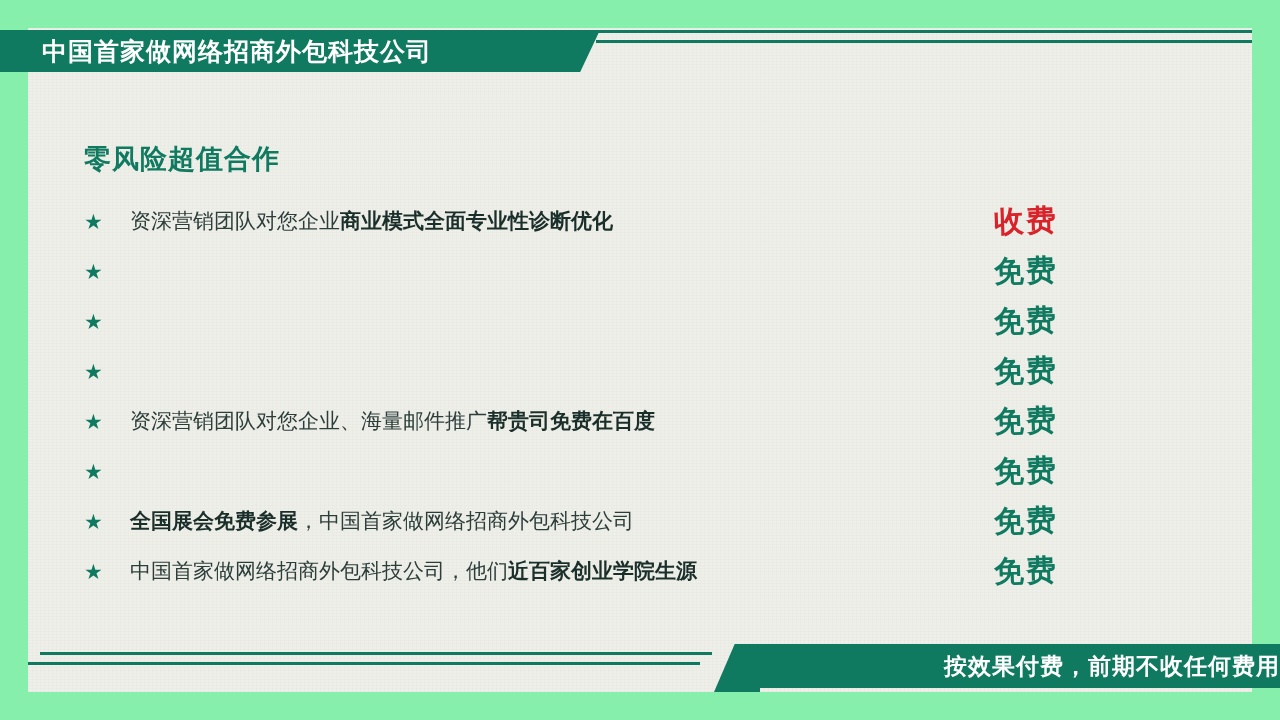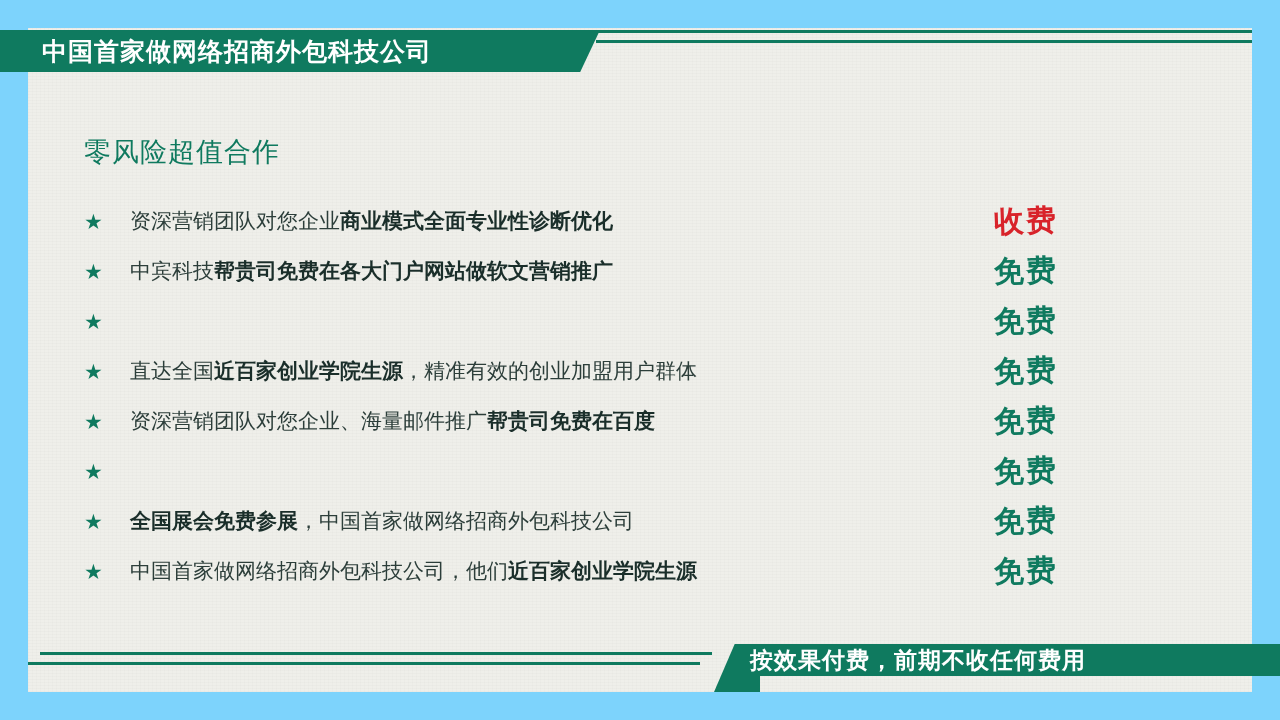--- a/index.html
+++ b/index.html
@@ -14,21 +14,21 @@
     background: #F2943A;
     position: relative;
   }
 
   
   .slide {
     position: absolute;
     left: 0; top: 0;
     width: 1280px;
     height: 720px;
-    background: #7dd3fc;
+    background: #86efac;
     overflow: hidden;
   }
 
   
   .paper {
     position: absolute;
     left: 28px;
     top: 28px;
     width: 1224px;
     height: 664px;
@@ -81,23 +81,23 @@
     top: 40px;
     width: 656px;
     height: 3px;
     background: #0F7A5F;
   }
 
   
   .slide-title {
     position: absolute;
     left: 84px;
-    top: 134px;
+    top: 141px;
     font-size: 27px;
-    font-weight: normal;
+    font-weight: bold;
     color: #0F7A5F;
     letter-spacing: 1px;
   }
 
   
   .bullet-list {
     position: absolute;
     left: 84px;
     top: 196px;
     width: 1000px;
@@ -141,25 +141,25 @@
   .price-tag.charge {
     color: #D8232A;
   }
 
   
   .footer-bar {
     position: absolute;
     left: 750px;
     top: 644px;
     width: 530px;
-    height: 32px;
+    height: 44px;
     background: #0F7A5F;
     display: flex;
     align-items: center;
-    justify-content: flex-start;
+    justify-content: flex-end;
   }
   .footer-slant {
     position: absolute;
     left: 714px;
     top: 644px;
     width: 46px;
     height: 48px;
     background: #0F7A5F;
     clip-path: polygon(45% 0, 100% 0, 100% 100%, 0% 100%);
   }
@@ -206,32 +206,30 @@
   <div class="bullet-list">
 
     <div class="bullet-row">
       <span class="bullet-star">★</span>
       <span class="bullet-text"><span>资深营销团队对您企业</span><span class="em">商业模式全面专业性诊断优化</span><span></span></span>
       <span class="price-tag charge">收费</span>
     </div>
 
     <div class="bullet-row">
       <span class="bullet-star">★</span>
-      <span class="bullet-text"><span>中宾科技</span><span class="em">帮贵司免费在各大门户网站做软文营销推广</span><span></span></span>
-      <span class="price-tag">免费</span>
-    </div>
-
-    <div class="bullet-row">
-      <span class="bullet-star">★</span>
-      <span class="price-tag">免费</span>
-    </div>
-
-    <div class="bullet-row">
-      <span class="bullet-star">★</span>
-      <span class="bullet-text"><span>直达全国</span><span class="em">近百家创业学院生源</span><span>，精准有效的创业加盟用户群体</span></span>
+      <span class="price-tag">免费</span>
+    </div>
+
+    <div class="bullet-row">
+      <span class="bullet-star">★</span>
+      <span class="price-tag">免费</span>
+    </div>
+
+    <div class="bullet-row">
+      <span class="bullet-star">★</span>
       <span class="price-tag">免费</span>
     </div>
 
     <div class="bullet-row">
       <span class="bullet-star">★</span>
       <span class="bullet-text"><span>资深营销团队对您企业、海量邮件推广</span><span class="em">帮贵司免费在百度</span><span></span></span>
       <span class="price-tag">免费</span>
     </div>
 
     <div class="bullet-row">

